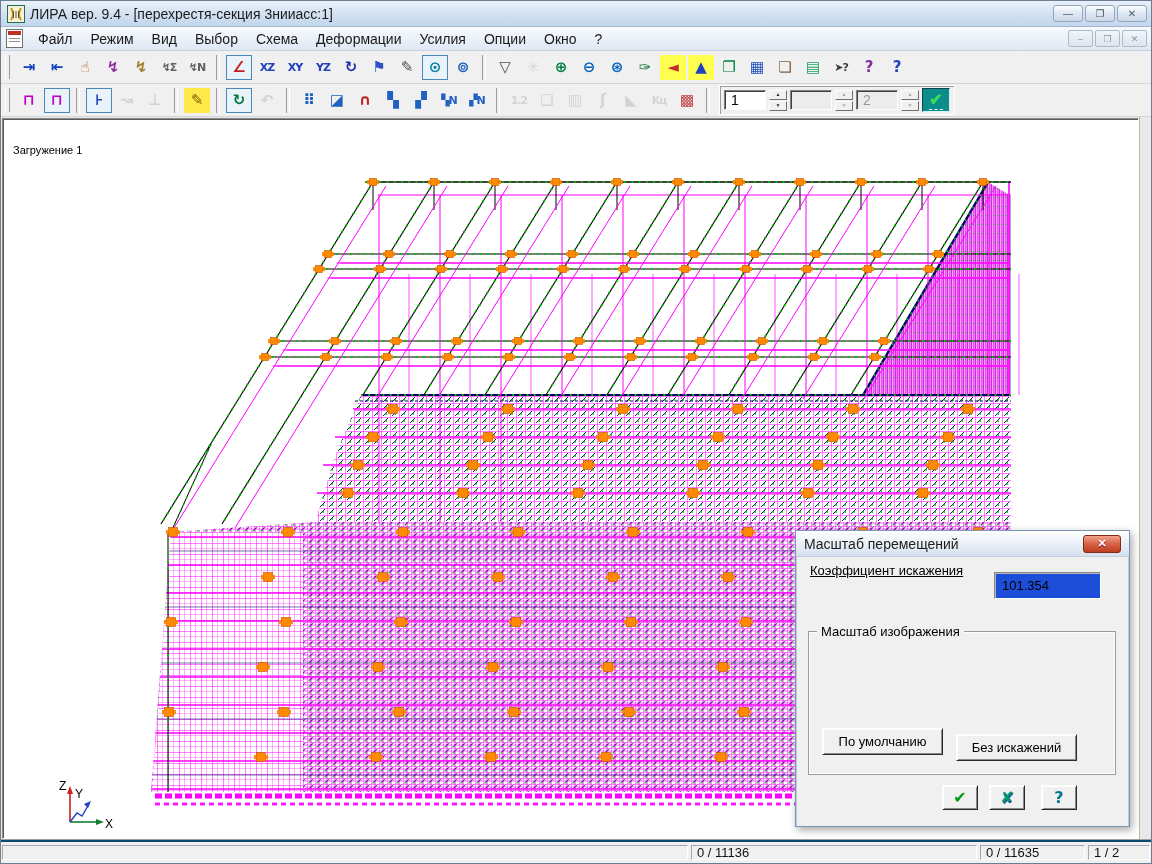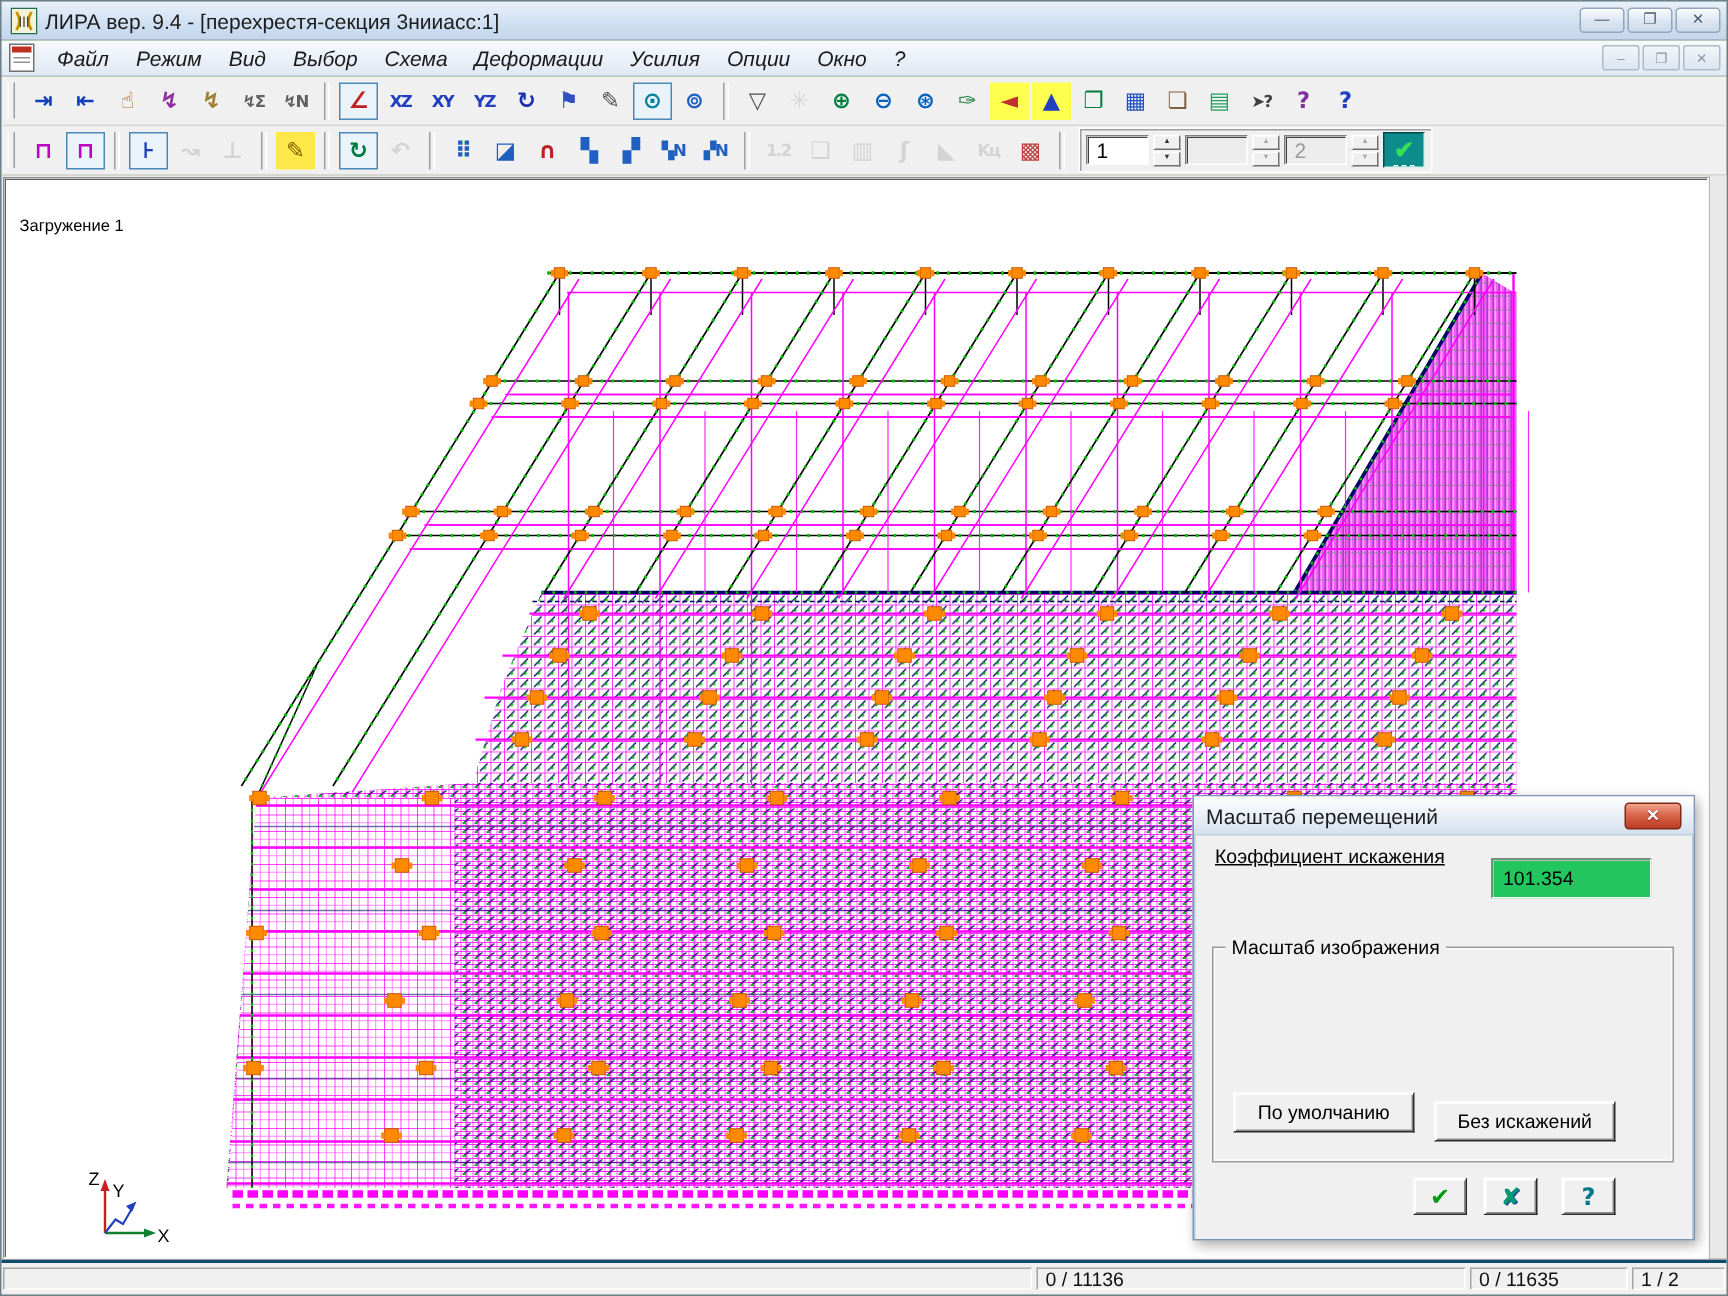--- a/index.html
+++ b/index.html
@@ -1,29 +1,29 @@
 <!DOCTYPE html>
 <html><head>
 <meta charset="utf-8">
 <style>
   html,body{margin:0;padding:0;}
   body{width:1152px;height:864px;overflow:hidden;font-family:"Liberation Sans",sans-serif;background:#9aa4ae;}
-  .window{width:1152px;height:864px;display:flex;flex-direction:column;border:1px solid #6e7e92;box-sizing:border-box;background:#4d7c0f;}
+  .window{width:1152px;height:864px;display:flex;flex-direction:column;border:1px solid #6e7e92;box-sizing:border-box;background:#f97316;}
   
   .titlebar{height:25px;background:linear-gradient(#e9f1fb,#cfdff1 60%,#c3d6ec);display:flex;align-items:center;padding:0 4px;border-bottom:1px solid #a8b8cc;flex:0 0 auto;}
   .app-icon{width:18px;height:18px;margin:0 5px 0 2px;flex:0 0 auto;}
   .title-text{font-size:14px;color:#1c1c1c;white-space:nowrap;}
   .win-buttons{margin-left:auto;display:flex;gap:2px;}
   .win-btn{width:30px;height:17px;border:1px solid #96a6ba;border-radius:3px;background:linear-gradient(#fbfdfe,#dde7f2 50%,#ccd9e8);font-size:10px;color:#4a5a6c;display:flex;align-items:center;justify-content:center;padding:0;line-height:1;}
   
   .menubar{height:23px;background:linear-gradient(#f7fafd,#dfe8f4);display:flex;align-items:center;border-bottom:1px solid #c8d2de;flex:0 0 auto;padding:0 2px;}
   .doc-icon{width:17px;height:19px;margin:0 6px 0 3px;position:relative;background:#fff;border:1px solid #707070;box-sizing:border-box;}
   .doc-icon::before{content:"";position:absolute;left:1px;top:1px;right:1px;height:4px;background:#c03020;}
   .doc-icon::after{content:"";position:absolute;left:2px;top:8px;right:2px;height:1px;background:#909090;box-shadow:0 3px 0 #909090;}
-  .menu-item{font-size:14px;color:#1a1a1a;padding:13px 9px;cursor:default;font-style:italic;}
+  .menu-item{font-size:14px;color:#1a1a1a;padding:13px 9px;cursor:default;}
   .mdi-buttons{margin-left:auto;display:flex;gap:2px;margin-right:2px;}
   .mdi-btn{width:25px;height:17px;border:1px solid #b0bac6;border-radius:2px;background:linear-gradient(#f2f6fa,#dce4ee);font-size:9px;color:#8a94a0;display:flex;align-items:center;justify-content:center;padding:0;}
   
   .toolbar{height:32px;background:#f0f0f0;display:flex;align-items:center;padding:0 2px;border-bottom:1px solid #d6d6d6;flex:0 0 auto;}
   .tb-handle{width:3px;height:24px;border-left:1px solid #fff;border-right:1px solid #9d9d9d;margin:0 5px 0 2px;}
   .tb-sep{width:2px;height:25px;border-left:1px solid #9d9d9d;border-right:1px solid #fff;margin:0 5px;}
   .tb-btn{width:26px;height:25px;border:1px solid transparent;background:transparent;display:flex;align-items:center;justify-content:center;padding:0;margin:0 1px;font-family:"DejaVu Sans",sans-serif;font-size:15px;line-height:1;}
   .tb-btn.pressed{border:1px solid #4a88b8;background:#eaf2fa;}
   .tb-btn.disabled .glyph{filter:grayscale(1);opacity:.45;}
   .tb-btn .glyph{font-weight:bold;white-space:nowrap;font-size:15px;}
@@ -47,21 +47,21 @@
   .sb-panel:nth-child(1){flex:1 1 auto;}
   .sb-panel:nth-child(2){flex:0 0 286px;}
   .sb-panel:nth-child(3){flex:0 0 105px;}
   .sb-panel:nth-child(4){flex:0 0 62px;}
   
   .dialog{position:absolute;left:795px;top:530px;width:333px;height:295px;background:#f0f0f0;border:1px solid #7a96b4;box-shadow:1px 0 0 #b8cce0 inset,-1px 0 0 #b8cce0 inset,2px 3px 8px rgba(0,0,0,.35);z-index:10;}
   .dlg-title{height:25px;background:linear-gradient(#ffffff,#e2eaf4 70%,#d4e0ee);border-bottom:1px solid #c4d0de;display:flex;align-items:center;padding:0 8px;}
   .dlg-title-text{font-size:14px;color:#1c1c1c;text-align:center;}
   .dlg-close{margin-left:auto;width:38px;height:18px;background:linear-gradient(#f2a38c,#d9674b 45%,#bc3c22);border:1px solid #7e2a16;border-radius:3px;color:#fff;font-size:11px;font-weight:bold;display:flex;align-items:center;justify-content:center;padding:0;text-shadow:0 1px 1px #802;}
   .dlg-label{position:absolute;font-size:13px;color:#000;}
-  .dlg-display{position:absolute;background:#22c55e;border:1px solid;border-color:#858585 #fff #fff #858585;box-shadow:inset 1px 1px 0 #b8b8b8;font-size:13px;display:flex;align-items:center;padding-left:7px;box-sizing:border-box;}
+  .dlg-display{position:absolute;background:#1d4ed8;border:1px solid;border-color:#858585 #fff #fff #858585;box-shadow:inset 1px 1px 0 #b8b8b8;font-size:13px;display:flex;align-items:center;padding-left:7px;box-sizing:border-box;}
   .groupbox{position:absolute;left:12px;top:100px;width:306px;height:142px;border:1px solid #9a9a9a;box-shadow:inset 0 0 0 1px #fdfdfd;}
   .groupbox-label{position:absolute;left:8px;top:-8px;background:#f0f0f0;padding:0 4px;font-size:13px;}
   .innerbox{position:absolute;left:13px;top:18px;width:277px;height:74px;border:1px solid;border-color:#8a8a8a #fdfdfd #fdfdfd #8a8a8a;}
   .radio-row{position:absolute;left:17px;top:12px;display:flex;gap:44px;}
   .radio{display:flex;align-items:center;gap:6px;font-size:13px;}
   .radio .dot{width:13px;height:13px;border-radius:50%;background:#fff;border:1px solid;border-color:#707070 #e8e8e8 #e8e8e8 #707070;box-shadow:inset 1px 1px 1px #909090;position:relative;}
   .radio.on .dot::after{content:"";position:absolute;left:3px;top:3px;width:5px;height:5px;border-radius:50%;background:#000;}
   .change-row{position:absolute;left:17px;top:40px;display:flex;align-items:center;gap:10px;font-size:13px;}
   .text-input{width:104px;height:22px;background:#fff;border:1px solid;border-color:#808080 #fff #fff #808080;box-shadow:inset 1px 1px 0 #404040;font-size:13px;font-family:"Liberation Sans",sans-serif;padding:0 0 0 5px;box-sizing:border-box;}
   .btn3d{position:absolute;background:#f0f0f0;border:1px solid;border-color:#fdfdfd #2a2a2a #2a2a2a #fdfdfd;box-shadow:inset 1px 1px 0 #fff,inset -1px -1px 0 #8a8a8a;font-size:13px;font-family:"Liberation Sans",sans-serif;color:#000;display:flex;align-items:center;justify-content:center;padding:0;}

